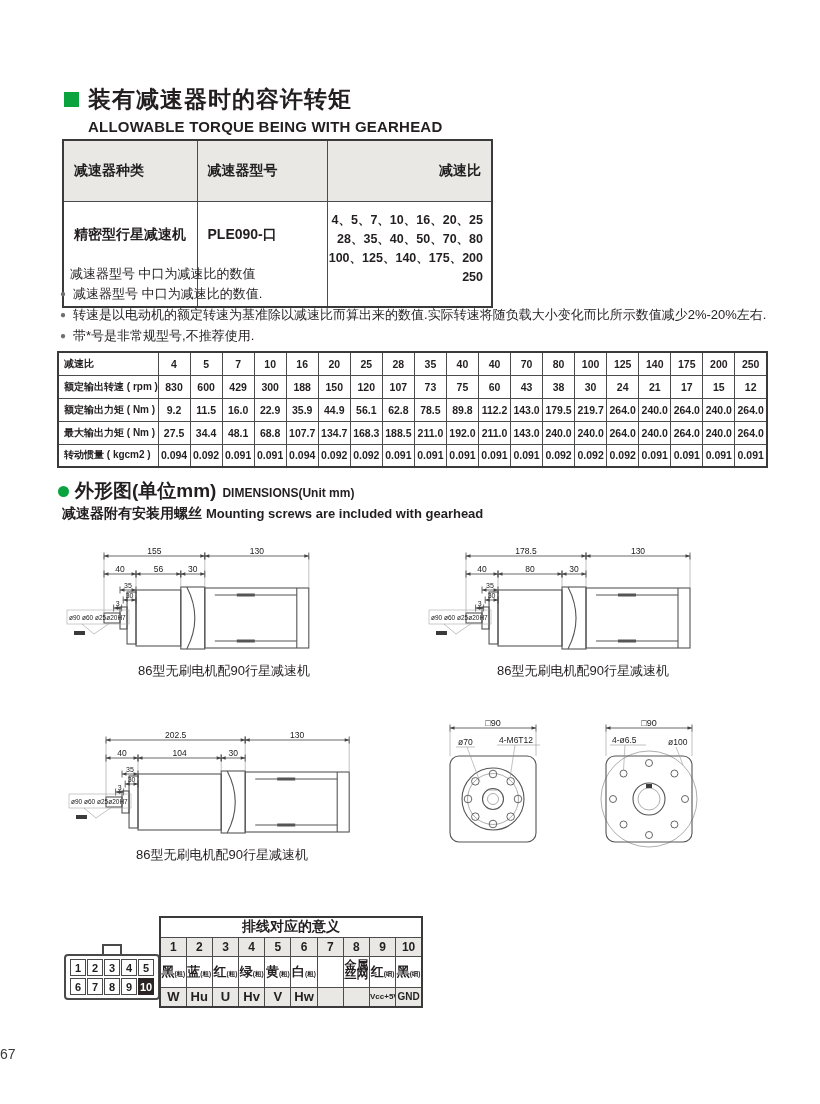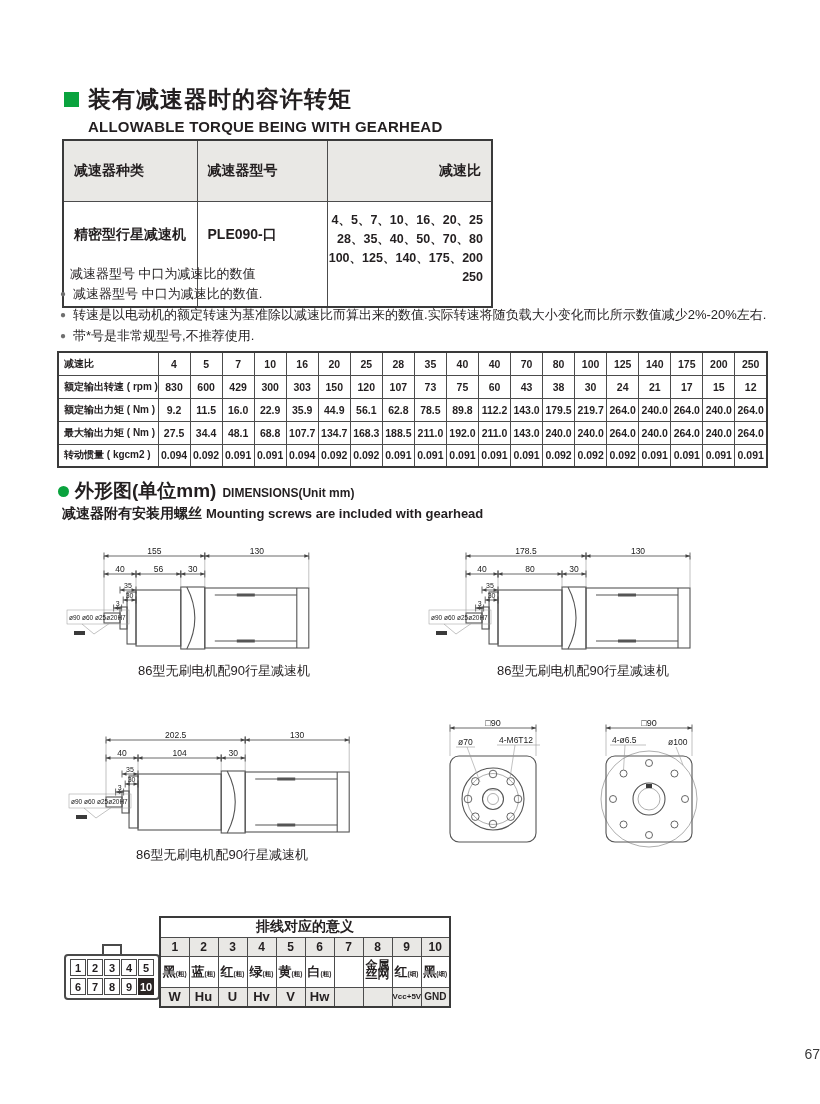--- a/index.html
+++ b/index.html
@@ -41,41 +41,41 @@
   .sec-zh{font-size:19px;font-weight:800}
   .sec-en{font-size:12px;font-weight:800}
   .dim-sub{font-size:14px}
   .sub-zh{font-weight:700}
   .sub-en{font-size:13px;font-weight:700}
   .caption{text-align:center;font-size:13px}
   .wir-zh{font-size:15px;font-weight:800}
   .wir-en{font-size:11px;font-weight:800}
 
   
-  .t3{border-collapse:collapse;table-layout:fixed;width:292px;border:2px solid #3a3a3a}
+  .t3{border-collapse:collapse;table-layout:fixed;width:264px;border:2px solid #3a3a3a}
   .t3 td{border:1px solid var(--line);text-align:center;vertical-align:middle;overflow:hidden}
   .t3 .wt-title{font-size:14px;font-weight:700;height:20px;background:#fff}
   .t3 .wt-pin{font-size:12px;font-weight:700;height:19px;background:var(--hdr)}
   .t3 .wt-color{height:31px;background:#fff;font-weight:700}
   .t3 .wt-color .main{font-size:13px}
   .t3 .wt-color .sub{font-size:6.5px}
   .t3 .wt-color .mesh{font-size:12px;line-height:9px;display:inline-block}
   .t3 .wt-sig{font-size:13px;font-weight:700;height:20px;background:var(--hdr)}
   .t3 .wt-sig.small{font-size:8px}
   .t3 .wt-sig.med{font-size:10px}
 
   
   .connector{width:100px}
   .conn-latch{width:20px;height:10px;border:2px solid #4a4a4a;border-bottom:none;margin:0 auto;background:#fff}
   .conn-body{width:96px;height:46px;border:2.5px solid #4a4a4a;border-radius:4px;margin:0 auto;display:flex;flex-direction:column;justify-content:center;gap:2px;background:#fff}
   .pin-row{display:flex;gap:1px;justify-content:center}
   .pin-box{width:16px;height:17px;border:1.5px solid #4a4a4a;font-size:11px;font-weight:700;display:flex;align-items:center;justify-content:center;background:#fff}
   .pin-dark{background:#2a2524;color:#fff;border-color:#2a2524}
 
-  .pageno{left:0;top:1046px;width:820px;text-align:right;font-size:14px;color:#3a3a3a}
+  .pageno{left:0;top:1046px;width:820px;text-align:left;font-size:14px;color:#3a3a3a}
   svg text{font-family:"Liberation Sans","DejaVu Sans",sans-serif}
 </style>
 </head>
 <body>
 
 <div class="page">
 
   <header class="abs" style="left:64px;top:84px">
     <div class="title-row">
       <span class="title-sq"></span>
@@ -151,21 +151,21 @@
           <td>175</td>
           <td>200</td>
           <td>250</td>
         </tr>
         <tr>
           <td class="lbl">额定输出转速 ( rpm )</td>
           <td>830</td>
           <td>600</td>
           <td>429</td>
           <td>300</td>
-          <td>303</td>
+          <td>188</td>
           <td>150</td>
           <td>120</td>
           <td>107</td>
           <td>73</td>
           <td>75</td>
           <td>60</td>
           <td>43</td>
           <td>38</td>
           <td>30</td>
           <td>24</td>

